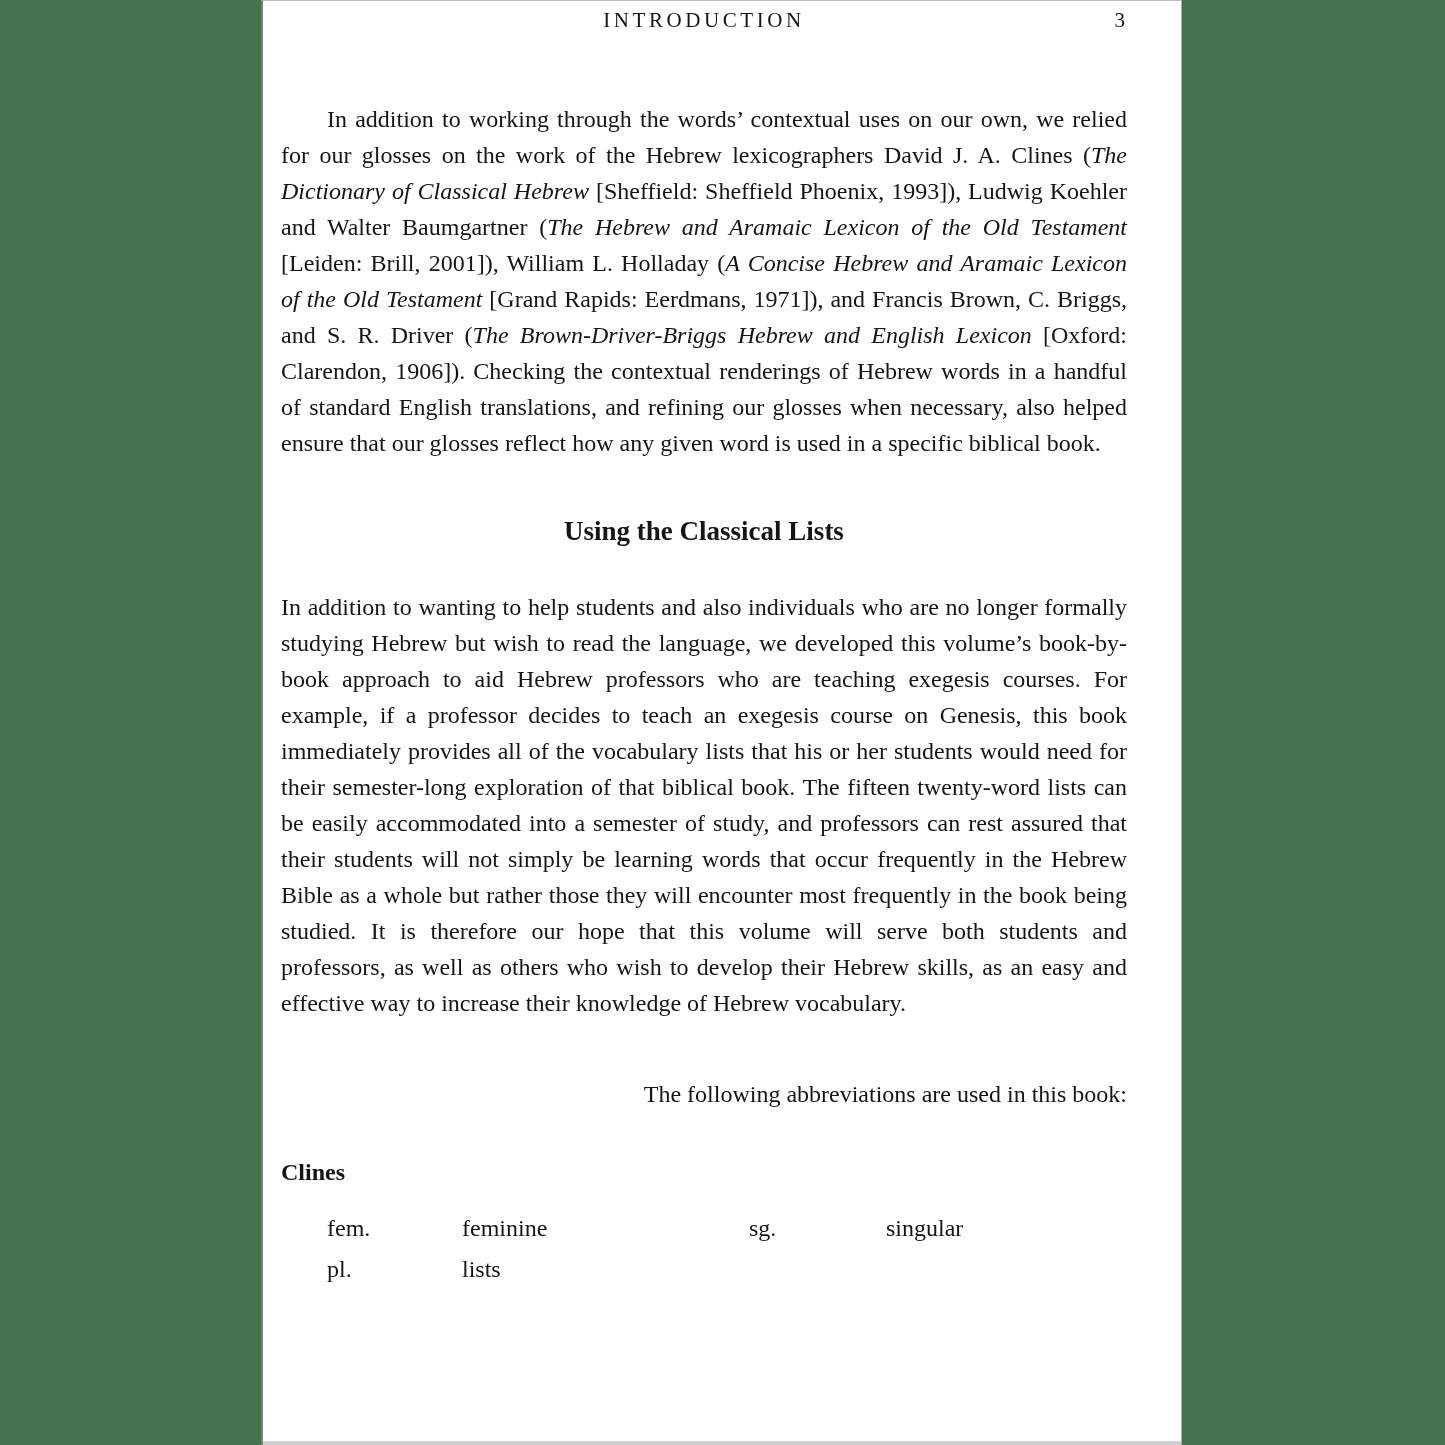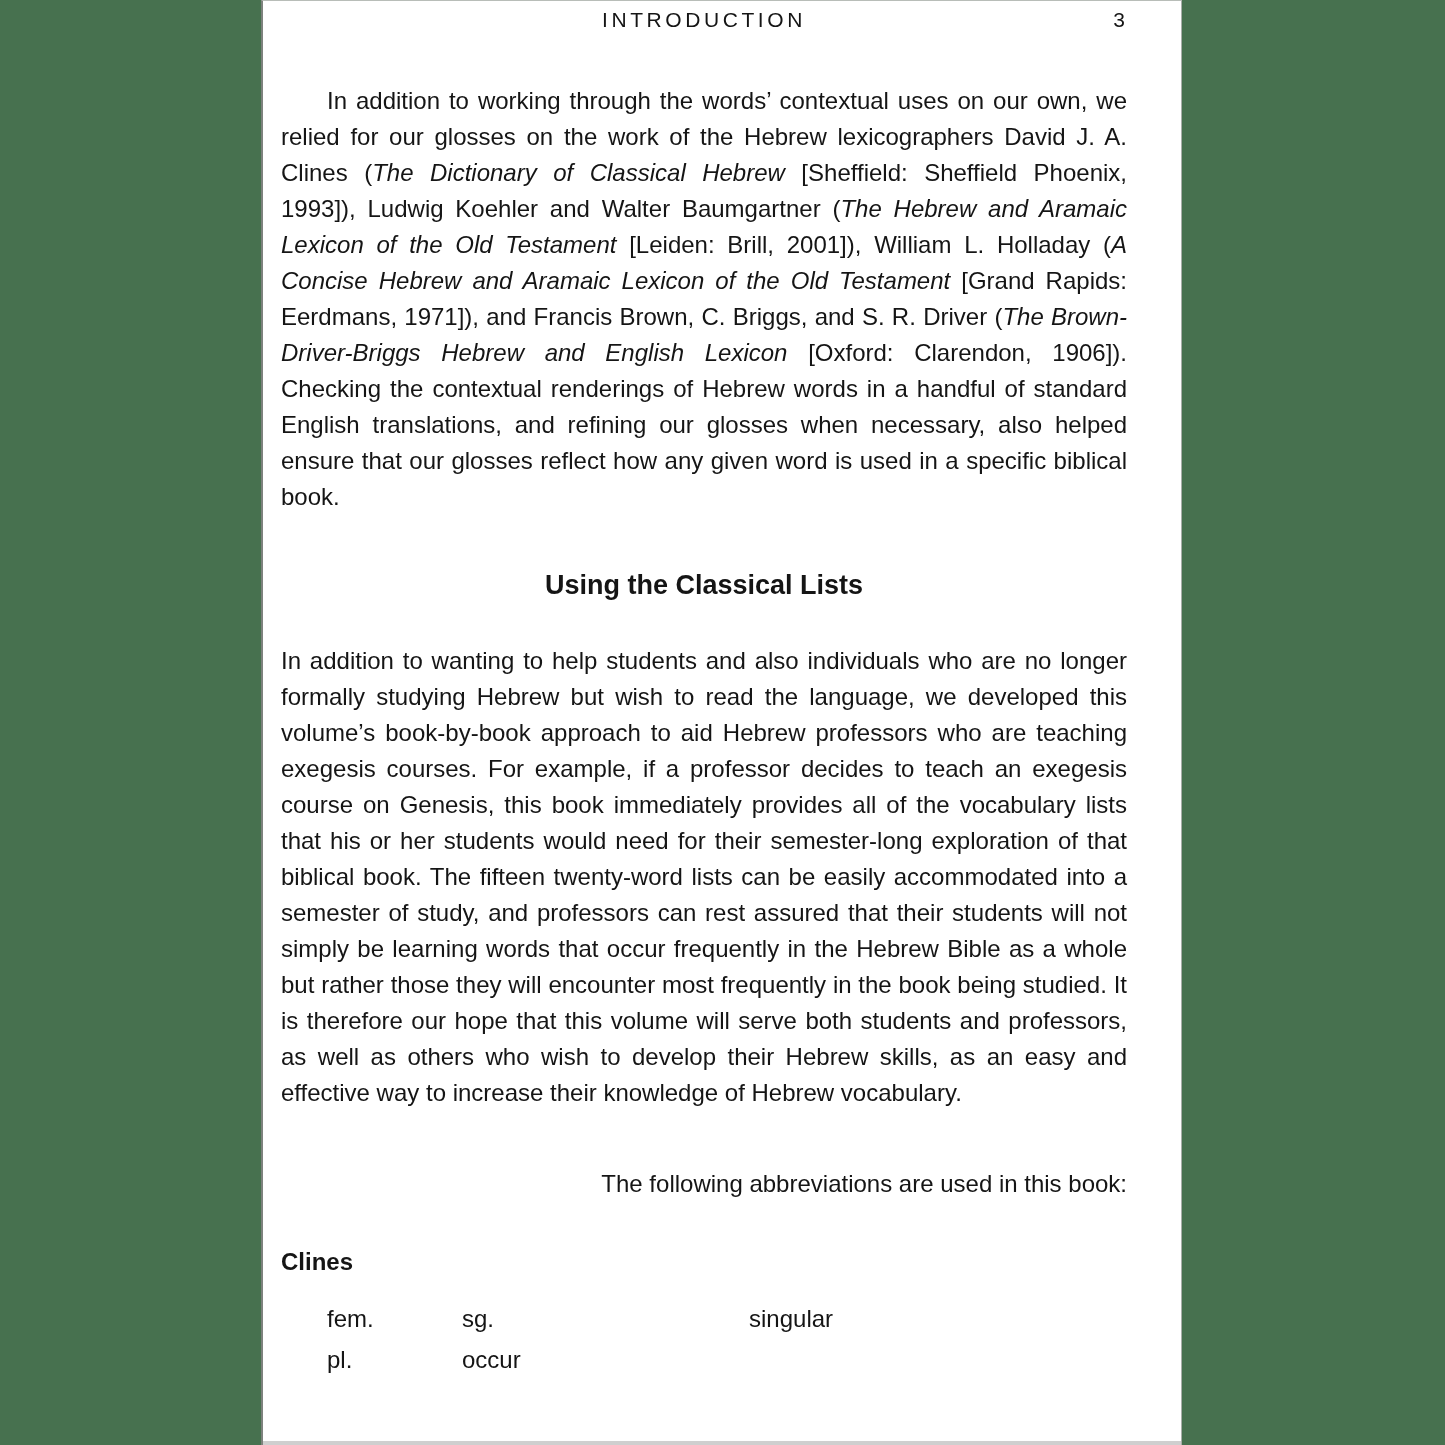--- a/index.html
+++ b/index.html
@@ -8,21 +8,21 @@
     --ink:#151515;
     --edge-dark:#7d827d;
     --edge-light:#a9aea9;
   }
   *{margin:0;padding:0;box-sizing:border-box;}
   html,body{background:var(--backdrop);}
   .stage{
     position:relative;
     width:1445px;height:1445px;
     background:var(--backdrop);
-    font-family:Liberation Sans, sans-serif;
+    font-family:Liberation Serif, serif;
     overflow:hidden;
   }
   .page{
     position:absolute;left:261px;top:0;
     width:921px;height:1445px;
     background:var(--page);
     color:var(--ink);
     border-left:2px solid var(--edge-dark);
     border-right:1px solid var(--edge-light);
     border-top:1px solid #b8bdb8;
@@ -48,21 +48,21 @@
     position:absolute;
     right:2px;top:7px;
     font-size:21px;
   }
   .body-text{
     font-size:24px;
     line-height:36px;
     text-align:justify;
   }
   p.intro-paragraph{
-    margin-top:44px;
+    margin-top:62px;
     text-indent:46px;
   }
   h2.section-heading{
     font-size:27px;
     line-height:36px;
     font-weight:bold;
     text-align:center;
   }
   h2.vocab-heading{margin-top:52px;}
   p.vocab-paragraph{margin-top:40px;}
@@ -103,26 +103,27 @@
     <p class="body-text vocab-paragraph">In addition to wanting to help students and also individuals who are no longer formally studying Hebrew but wish to read the language, we developed this volume’s book-by-book approach to aid Hebrew professors who are teaching exegesis courses. For example, if a professor decides to teach an exegesis course on Genesis, this book immediately provides all of the vocabulary lists that his or her students would need for their semester-long exploration of that biblical book. The fifteen twenty-word lists can be easily accommodated into a semester of study, and professors can rest assured that their students will not simply be learning words that occur frequently in the Hebrew Bible as a whole but rather those they will encounter most frequently in the book being studied. It is therefore our hope that this volume will serve both students and professors, as well as others who wish to develop their Hebrew skills, as an easy and effective way to increase their knowledge of Hebrew vocabulary.</p>
 
 
     <p class="body-text lead-in">The following abbreviations are used in this book:</p>
 
     <h3 class="group-heading">Clines</h3>
 
     <div class="abbrev-table">
       <div class="abbrev-row">
         <span>fem.</span>
+        <span>feminine</span>
         <span>sg.</span>
         <span>singular</span>
       </div>
       <div class="abbrev-row">
         <span>pl.</span>
-        <span>occur</span>
+        <span>lists</span>
         <span></span>
         <span></span>
       </div>
     </div>
 
     <div class="page-bottom-edge"></div>
   </div>
 </div>
 
 </body></html>

